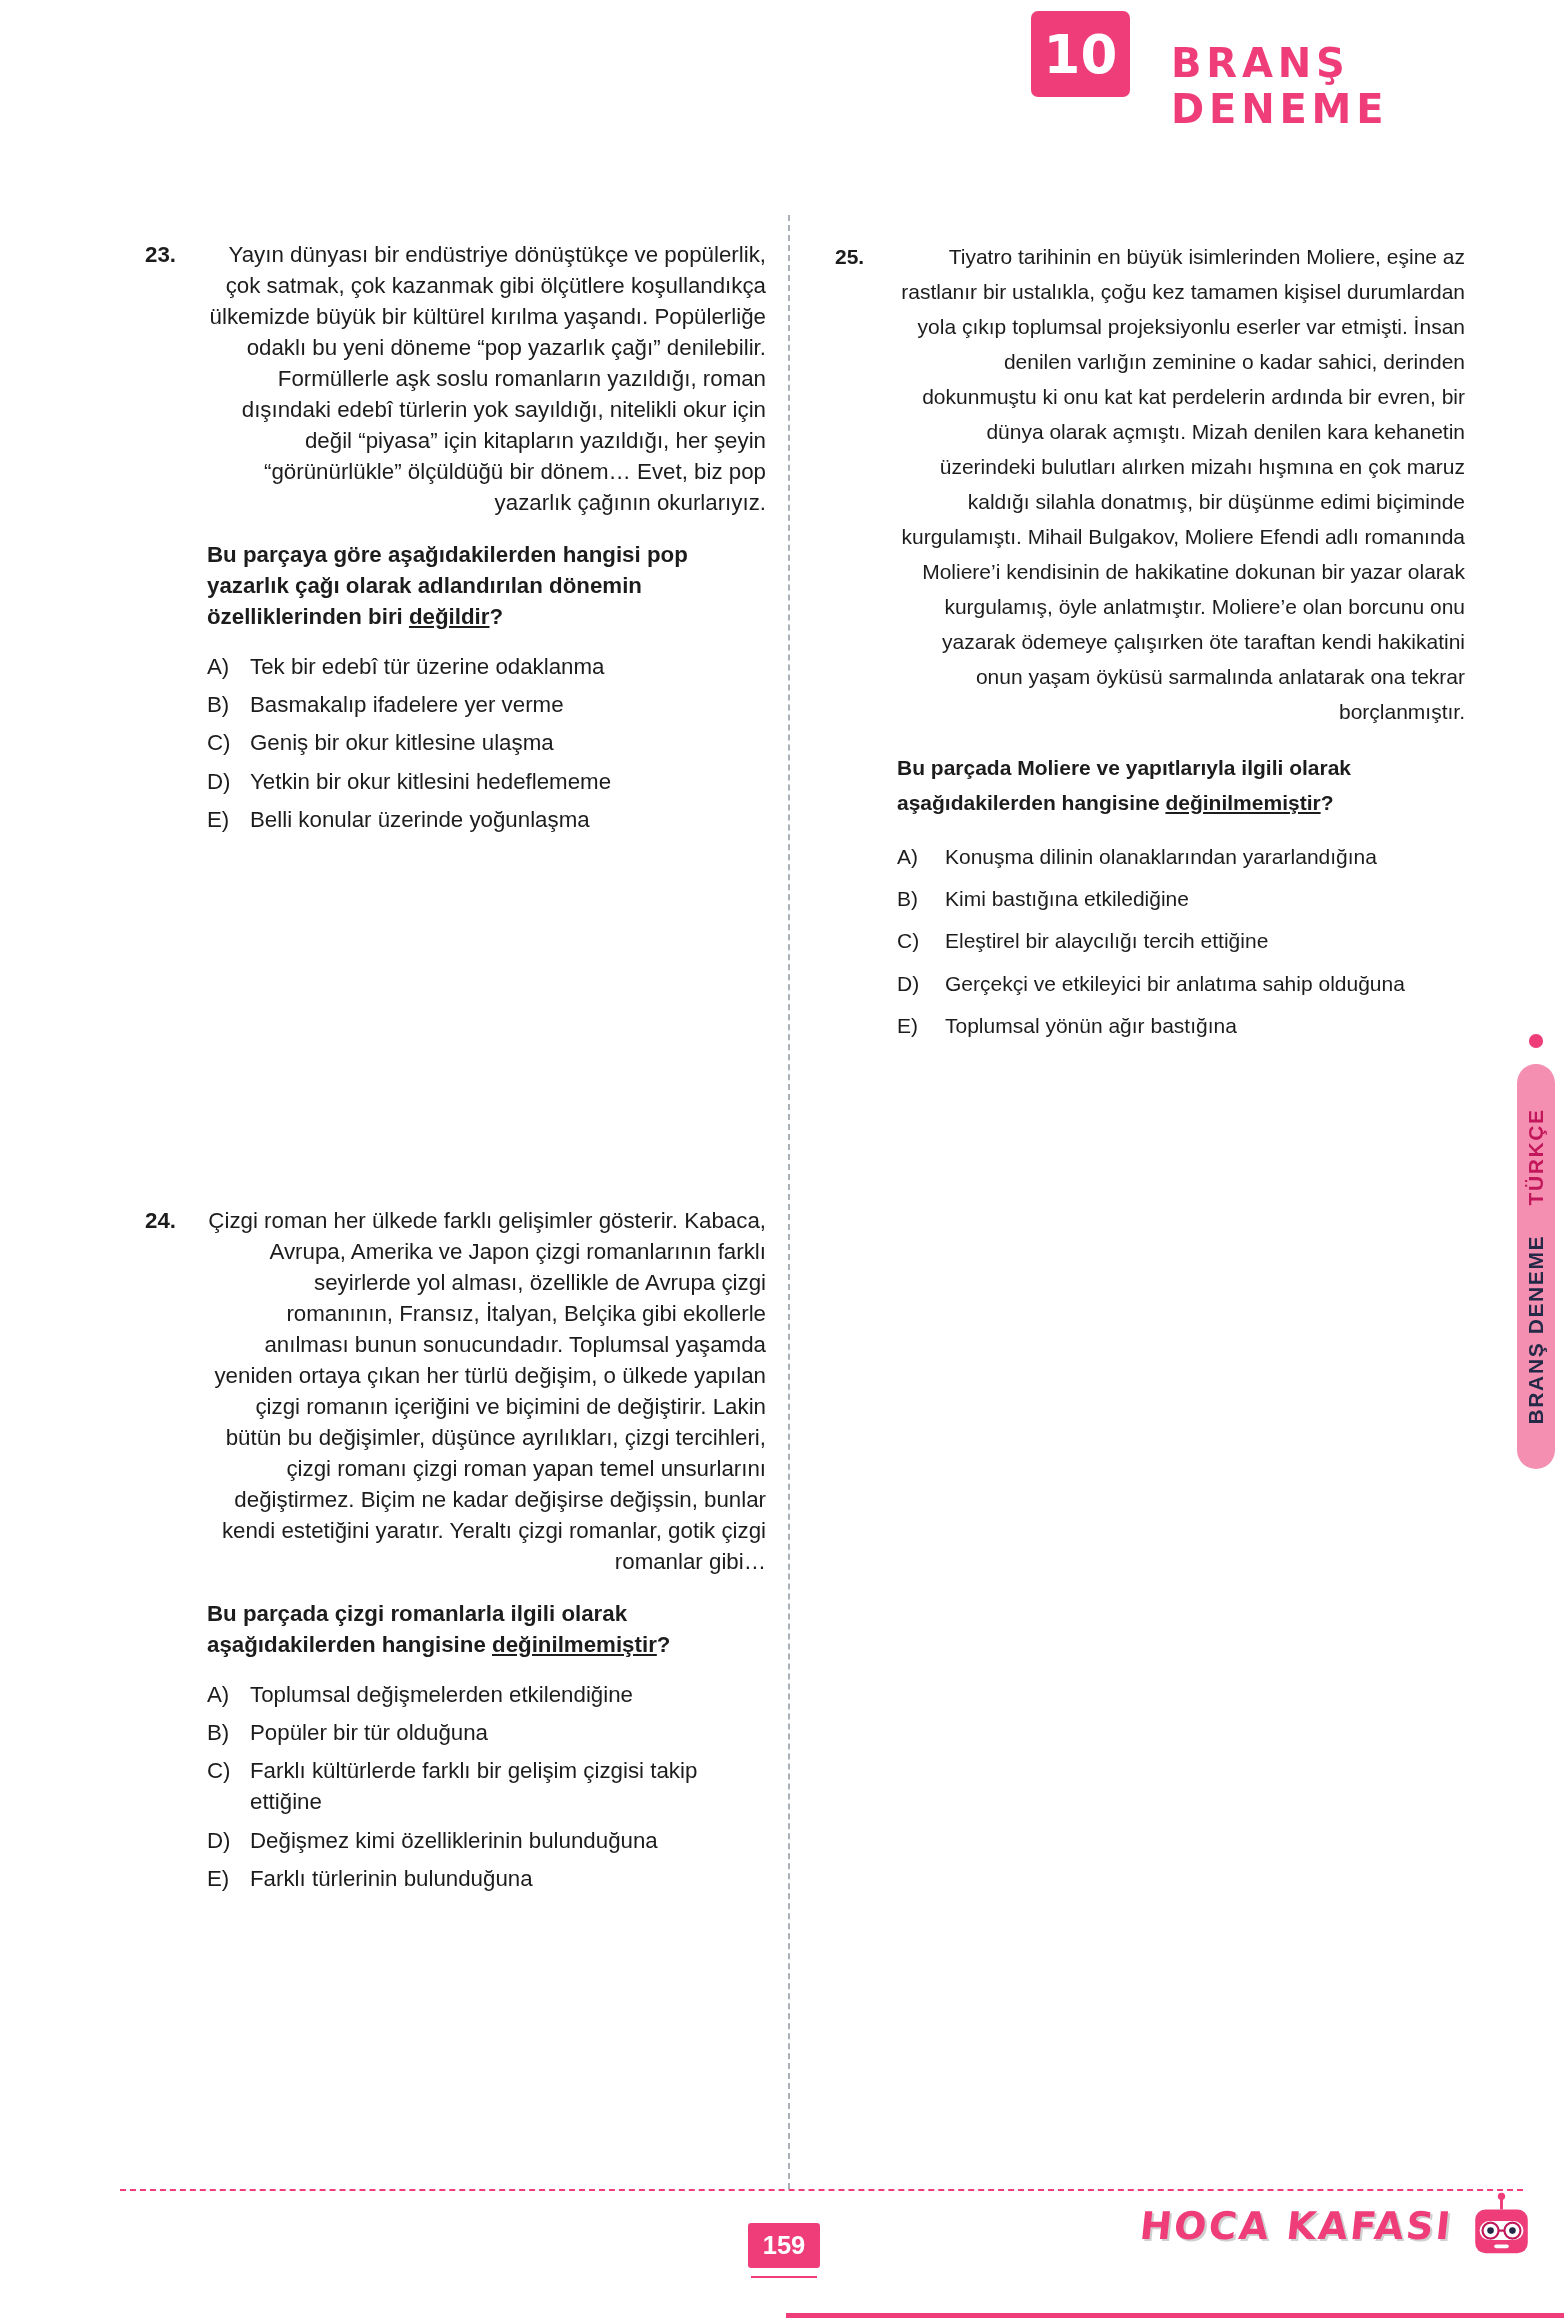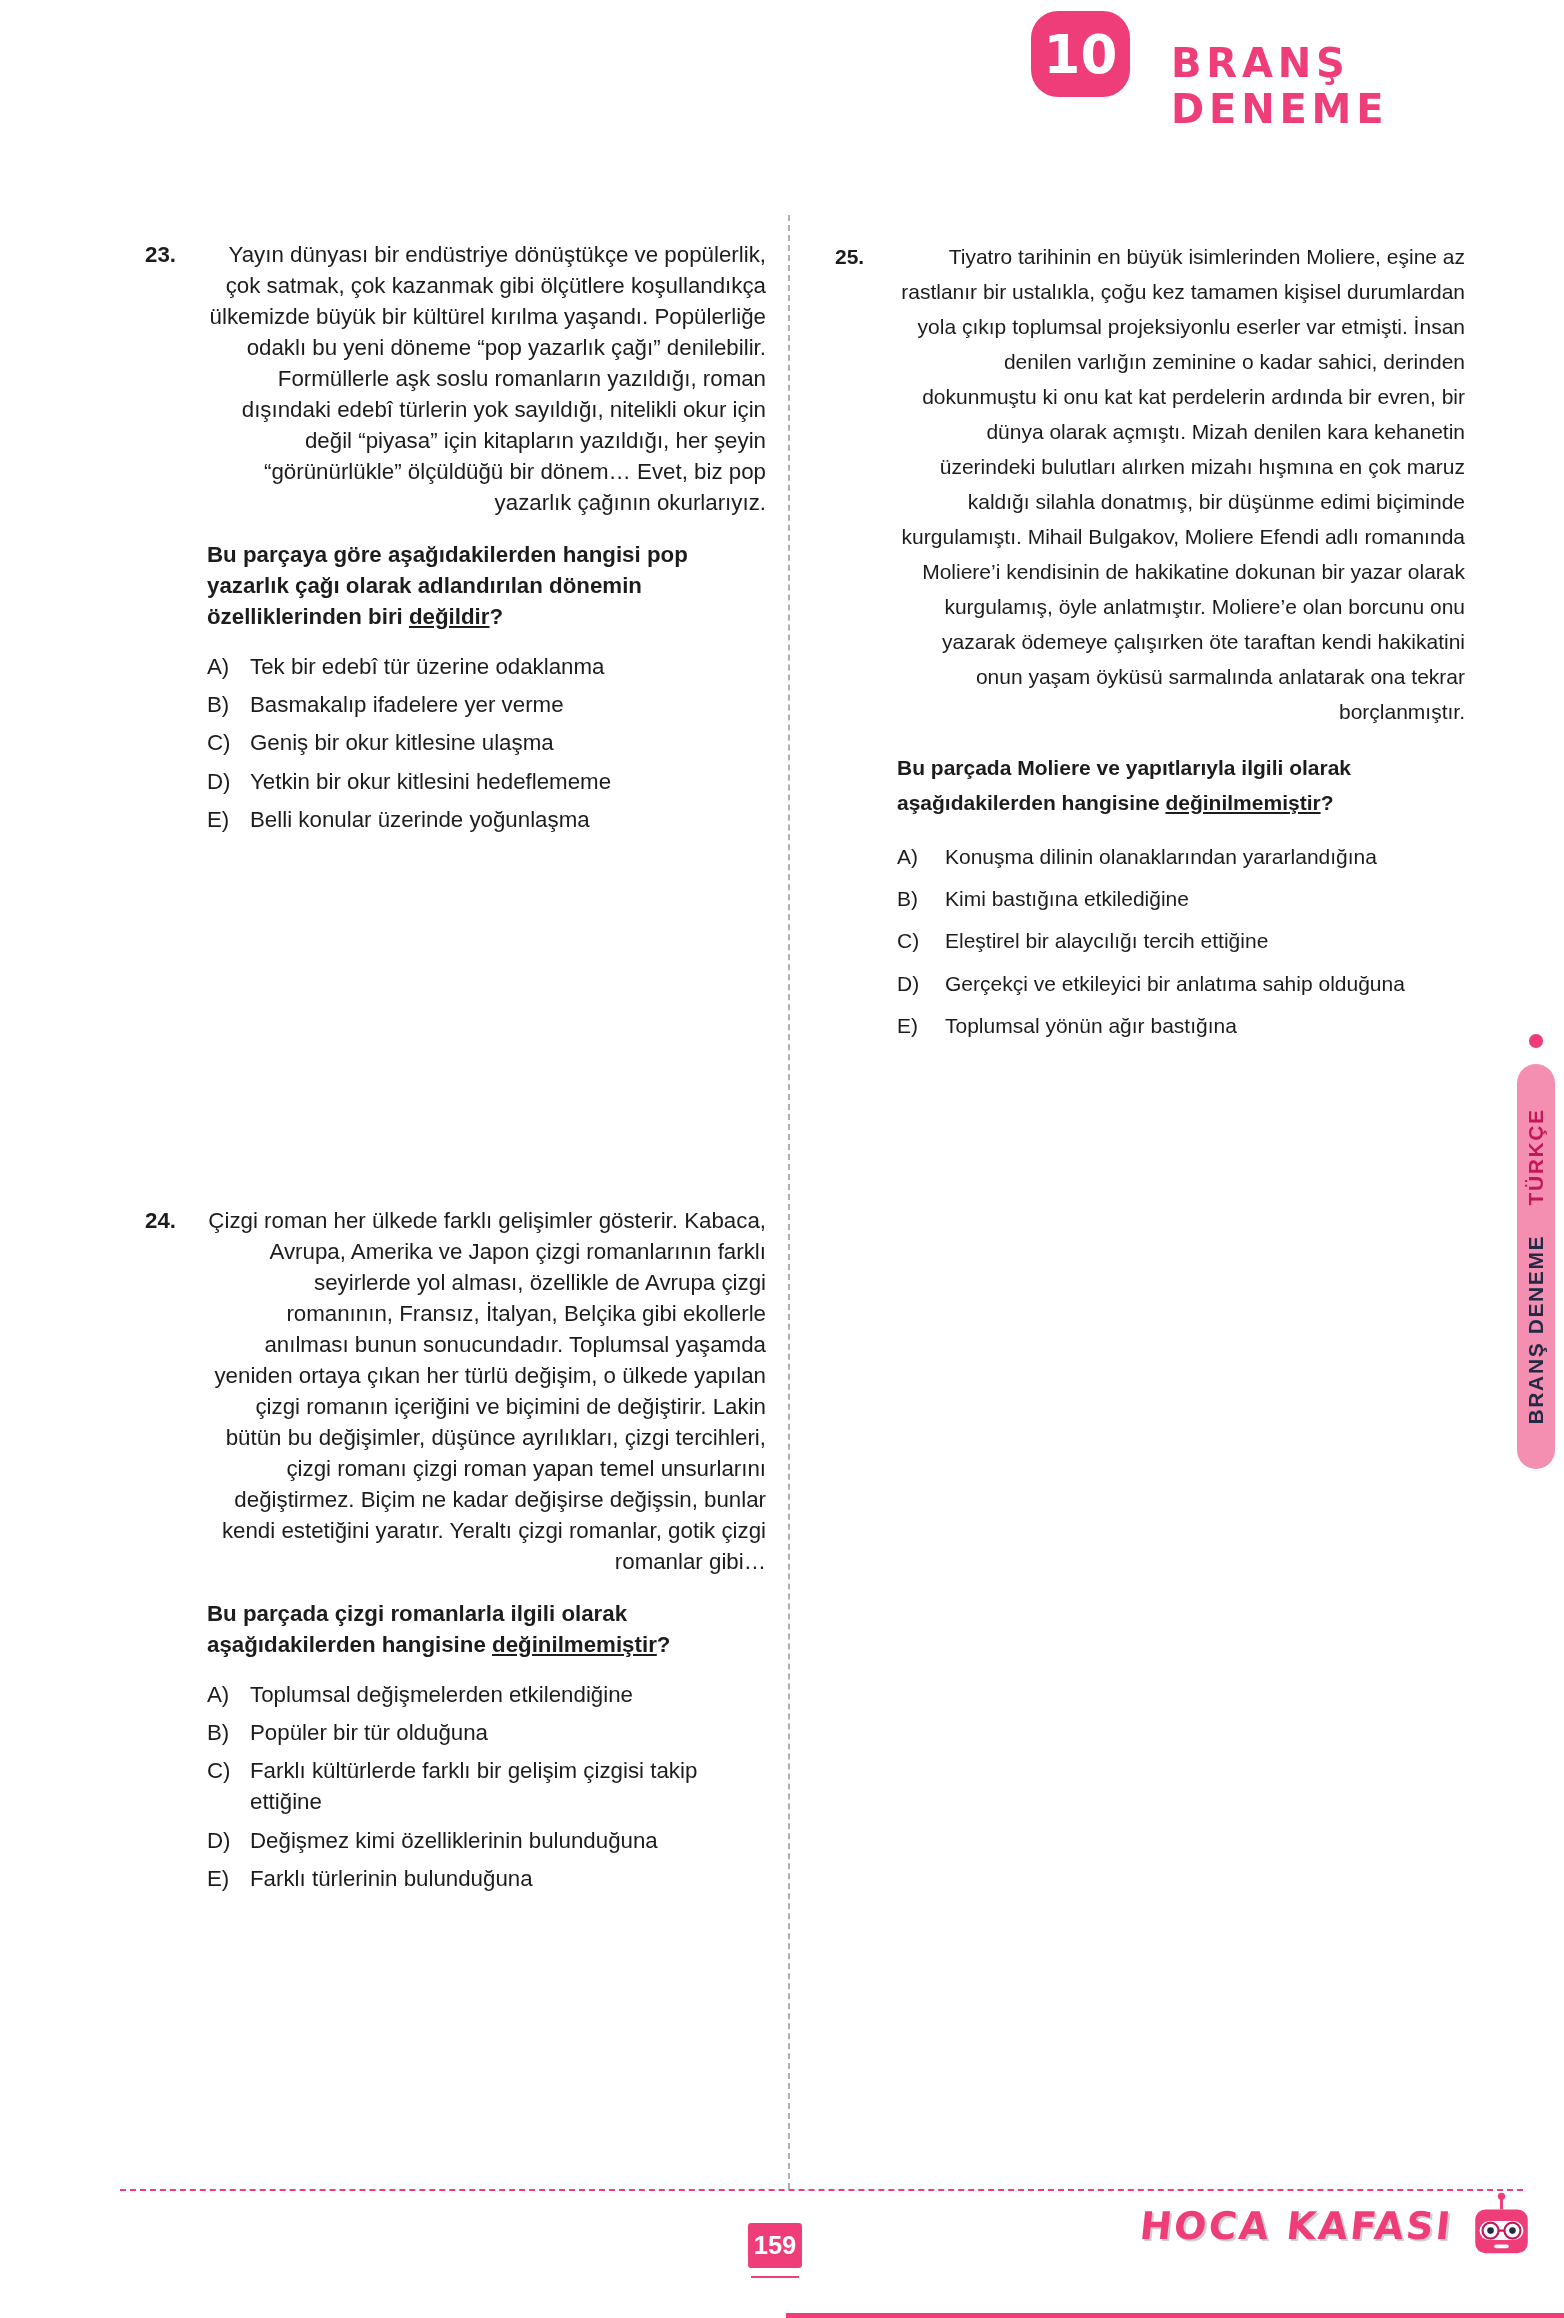--- a/index.html
+++ b/index.html
@@ -14,21 +14,21 @@
   html,body{margin:0;padding:0;}
   body{
     width:1565px;height:2319px;position:relative;background:#ffffff;
     font-family:"Liberation Sans", sans-serif;color:var(--text);
     overflow:hidden;
   }
 
   
   .badge{
     position:absolute;left:1031px;top:11.2px;width:99px;height:86px;
-    background:var(--accent);border-radius:27px;
+    background:var(--accent);border-radius:7px;
     display:flex;align-items:center;justify-content:center;
   }
   .badge span{color:#fff;font-size:53px;font-weight:bold;font-family:"DejaVu Sans", sans-serif;}
   .series-title{
     position:absolute;left:1171px;top:40px;
     font-size:40px;font-weight:800;color:var(--accent);
     letter-spacing:4.8px;font-family:"DejaVu Sans", sans-serif;
   }
 
   
@@ -74,21 +74,21 @@
   }
   .tab-text{
     writing-mode:vertical-rl;transform:rotate(180deg);
     font-weight:bold;font-size:21px;letter-spacing:1.6px;white-space:nowrap;
   }
   .tab-series{color:var(--navy);}
   .tab-subject{color:var(--accent-dark);margin-inline-start:22.3px;}
 
   
   .page-num{
-    position:absolute;left:748px;top:2223px;width:54px;height:45px;
+    position:absolute;left:748px;top:2223px;width:72px;height:45px;
     background:var(--accent);color:#fff;font-size:25.5px;font-weight:bold;
     display:flex;align-items:center;justify-content:center;border-radius:3.2px;
   }
   .page-num::after{
     content:"";position:absolute;left:3.2px;right:3.2px;bottom:-9.6px;
     border-top:2.4px solid var(--accent);
   }
   .brand-row{
     position:absolute;right:27px;top:2189px;
     display:flex;align-items:center;gap:12.8px;

